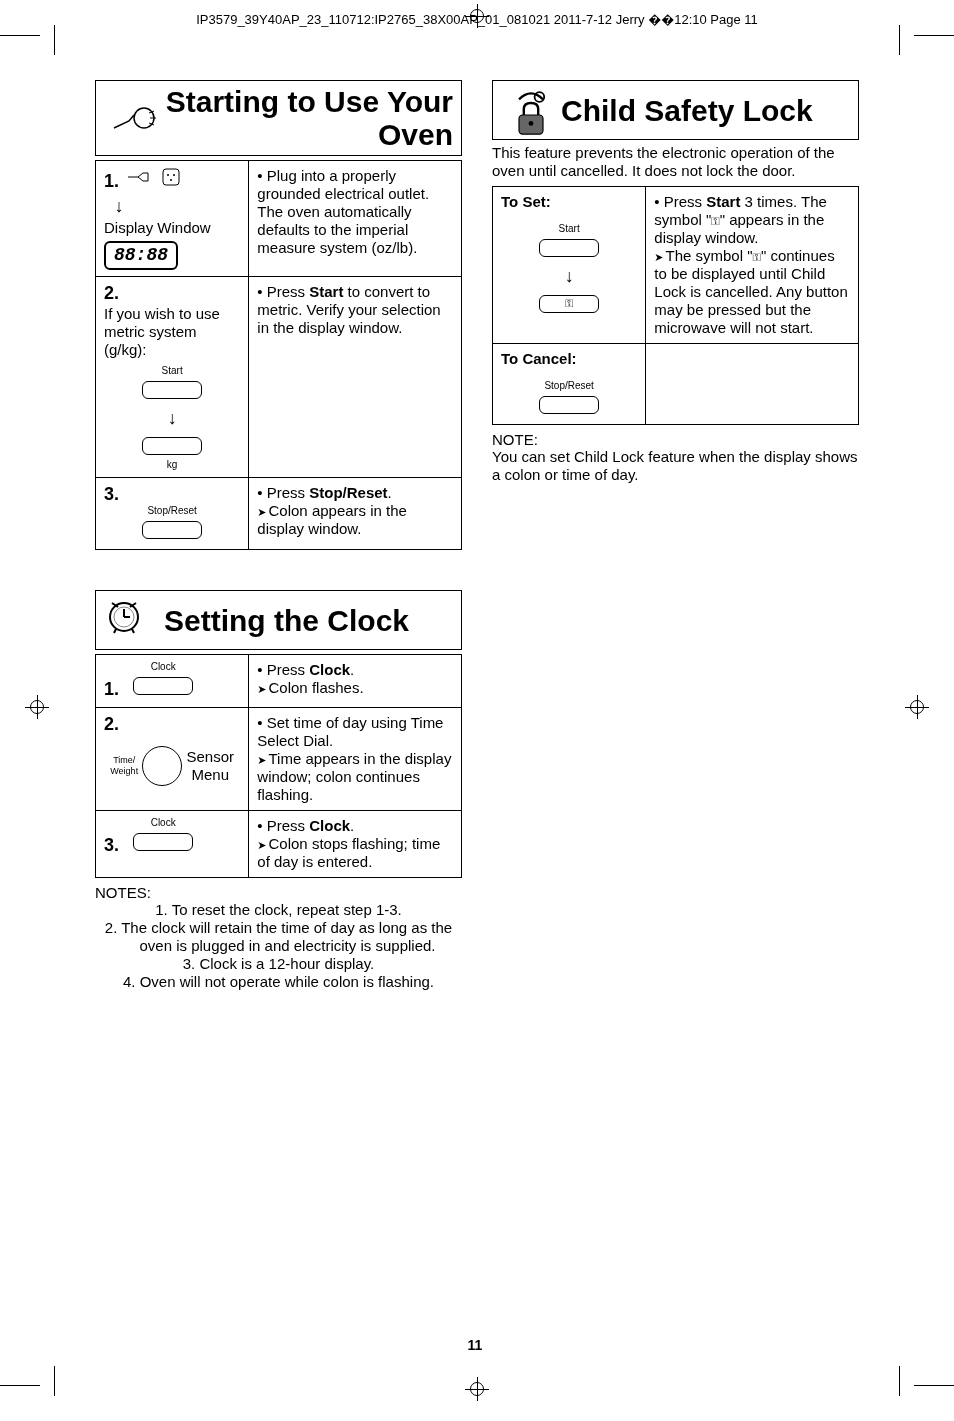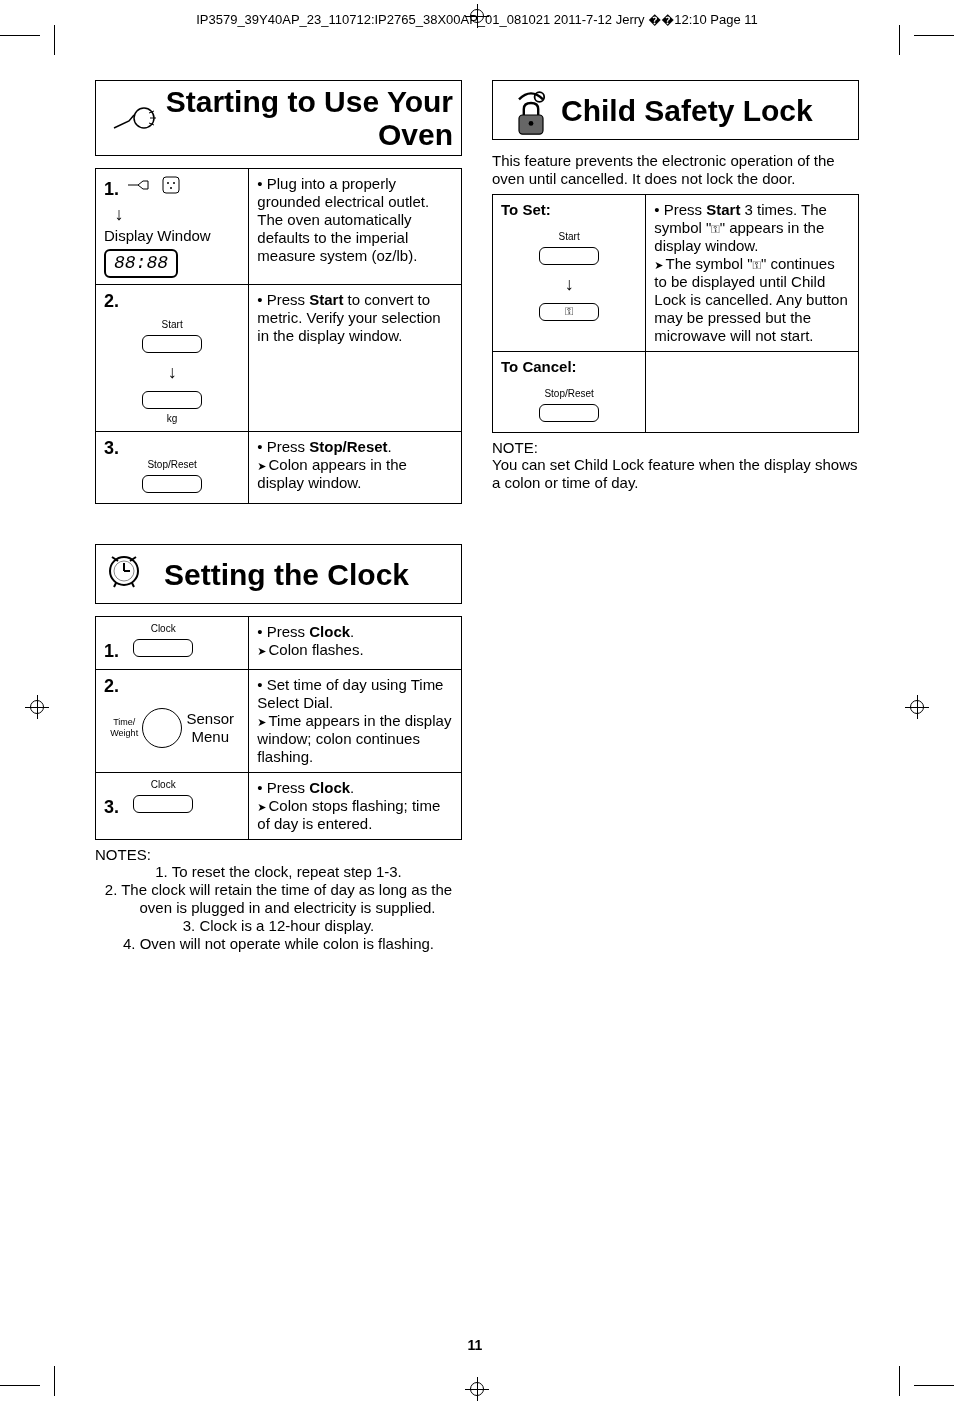--- a/index.html
+++ b/index.html
@@ -46,21 +46,21 @@
       right: 95px;
       bottom: 80px;
       display: flex;
       gap: 30px;
     }
     .col { flex: 1; }
     .section-title-box {
       border: 1.5px solid #000;
       padding: 4px 8px 4px 8px;
       position: relative;
-      margin-bottom: 12px;
+      margin-bottom: 4px;
       display: flex;
       align-items: center;
       justify-content: space-between;
     }
     .section-title-box.right-align h2 { text-align: right; }
     .section-title {
       font-size: 30px;
       font-weight: bold;
       line-height: 1.1;
       flex: 1;
@@ -102,21 +102,21 @@
       height: 18px;
       margin-top: 4px;
     }
     .button-label { font-size: 10px; text-align: center; display: block; }
     .display-box {
       display: inline-block;
       border: 2px solid #000;
       border-radius: 6px;
       padding: 2px 8px;
       font-family: 'Courier New', monospace;
-      font-weight: normal;
+      font-weight: bold;
       font-style: italic;
       font-size: 18px;
       margin-top: 4px;
     }
     .arrow-down { font-size: 18px; line-height: 1; margin: 4px 0; display: block; text-align: center; width: 30px; }
     .intro-text { font-size: 15px; line-height: 1.2; margin-bottom: 6px; }
     .notes-title { font-weight: normal; font-size: 15px; margin-top: 6px; }
     .notes-list { font-size: 15px; line-height: 1.2; padding-left: 0; list-style: none; }
     .notes-list li { padding-left: 18px; text-indent: -18px; text-align: center; }
     .bullet-arrow::before { content: '➤'; font-size: 11px; margin-right: 2px; }
@@ -182,20 +182,21 @@
           <span class="arrow-down">↓</span>
           <span class="step-text">Display Window</span>
           <span class="display-box">88:88</span>
         </div>
         <div class="step-right">• Plug into a properly grounded electrical outlet.<br>The oven automatically defaults to the imperial measure system (oz/lb).</div>
       </div>
 
       <div class="step-row">
         <div class="step-left">
           <span class="step-num">2.</span><br>
+          <span class="step-text">If you wish to use metric system (g/kg):</span>
           <div style="text-align:center; margin-top:6px;">
             <span class="button-label">Start</span>
             <span class="button-box"></span>
             <span class="arrow-down" style="margin:6px auto;">↓</span>
             <span class="button-box"></span>
             <span class="button-label" style="margin-top:0;">kg</span>
           </div>
         </div>
         <div class="step-right">• Press <b>Start</b> to convert to metric. Verify your selection in the display window.</div>
       </div>

